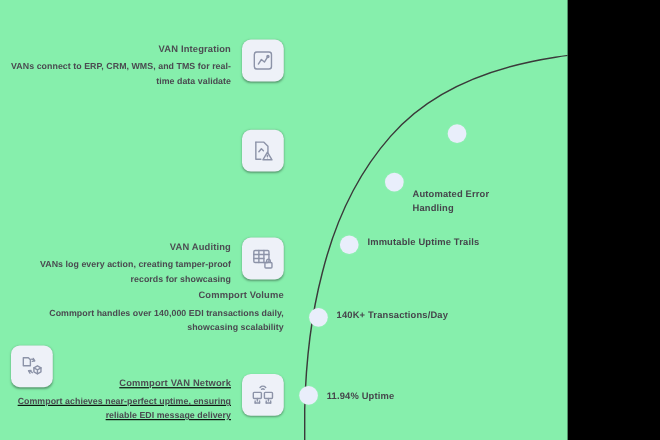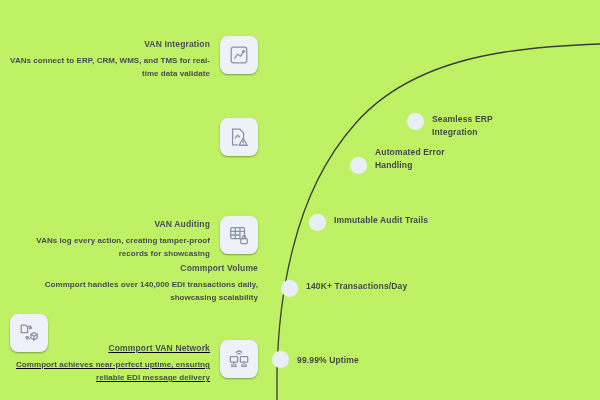--- a/index.html
+++ b/index.html
@@ -2,23 +2,23 @@
 <html><head>
 <meta charset="utf-8">
 <style>
   html, body {
     margin: 0;
     padding: 0;
     background: #000000;
   }
   #stage {
     position: relative;
-    width: 600px;
-    height: 400px;
-    background: #bef264;
+    width: 516px;
+    height: 400px;
+    background: #86efac;
     overflow: hidden;
     font-family: "Liberation Sans", sans-serif;
     -webkit-font-smoothing: antialiased;
   }
 
   
   .feature-list {
     position: absolute;
     left: 0;
     top: 0;
@@ -204,29 +204,28 @@
   <div class="curve-panel">
 
     <svg class="curve" viewBox="0 0 345 400" preserveAspectRatio="none">
       <path d="M 22 400 L 22 372 C 23 330 28 286 38 248
                C 50 200 70 158 100 124
                C 133 86 185 62 250 52
                C 282 47 315 45 345 44" fill="none" stroke="#3a3a3a" stroke-width="1.3" stroke-linecap="round"></path>
     </svg>
 
     <div class="node" style="left:160px; top:121px;"></div>
-    <div class="node-label" style="left:177px; top:113px;">Seamless ERP Integration</div>
 
     <div class="node" style="left:103px; top:165px;"></div>
-    <div class="node-label" style="left:120px; top:146px;">Automated Error Handling</div>
+    <div class="node-label" style="left:120px; top:170px;">Automated Error Handling</div>
 
     <div class="node" style="left:62px; top:222px;"></div>
-    <div class="node-label" style="left:79px; top:214px;">Immutable Audit Trails</div>
+    <div class="node-label" style="left:79px; top:214px;">Immutable Uptime Trails</div>
 
     <div class="node" style="left:34px; top:288px;"></div>
     <div class="node-label" style="left:51px; top:280px;">140K+ Transactions/Day</div>
 
     <div class="node" style="left:25px; top:359px;"></div>
-    <div class="node-label" style="left:42px; top:354px;">99.99% Uptime</div>
+    <div class="node-label" style="left:42px; top:354px;">11.94% Uptime</div>
 
   </div>
 
 </div>
 
 </body></html>

